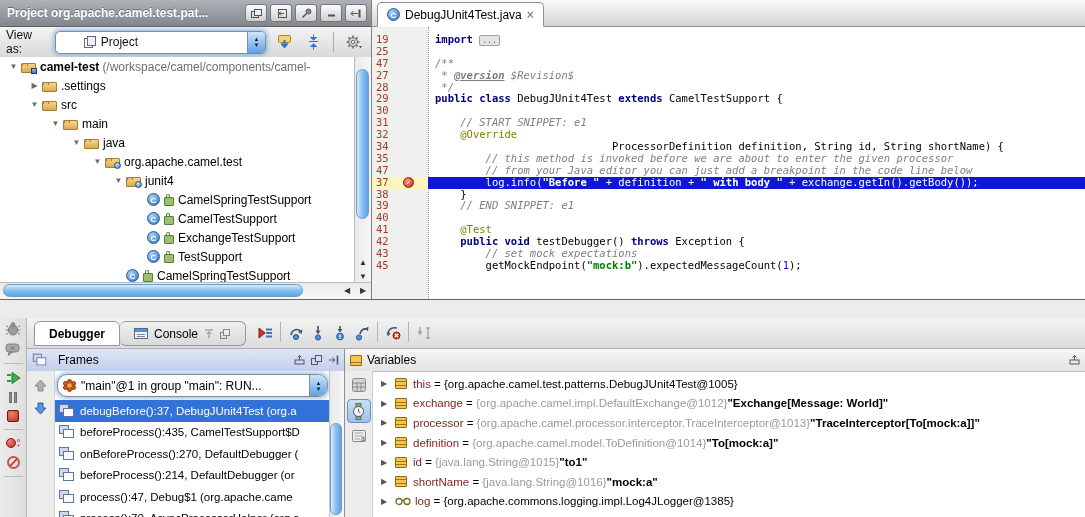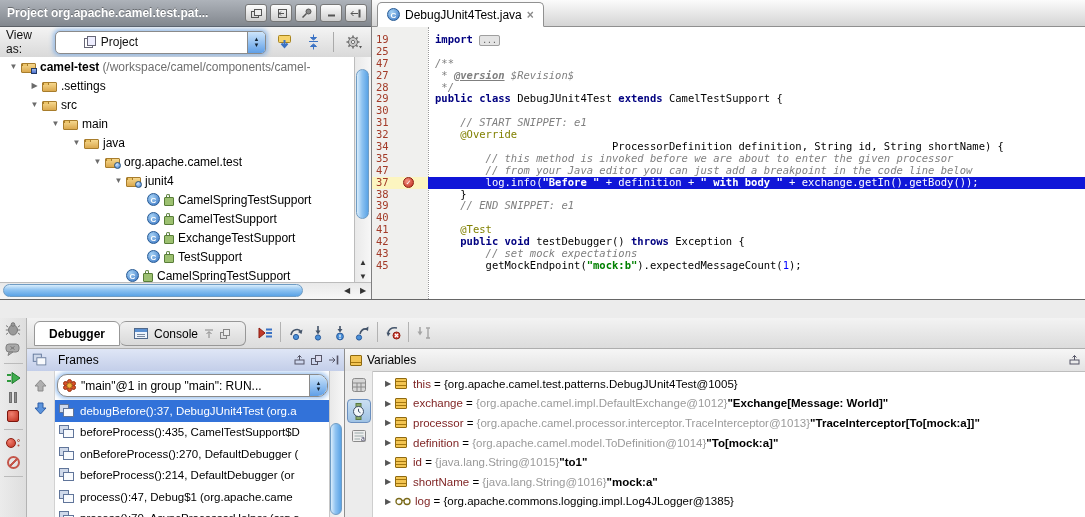--- a/index.html
+++ b/index.html
@@ -103,21 +103,21 @@
   .frow{height:21.5px;display:flex;align-items:center;font-size:11.5px;white-space:nowrap;overflow:hidden;padding-left:4px;color:#000;}
   .frow.sel{background:#3272d9;color:#fff;}
   .ficon{width:16px;height:14px;position:relative;margin-right:5px;flex:none;}
   .ficon::before{content:'';position:absolute;left:0;top:0;width:10px;height:9px;background:#cfd9ea;border:1px solid #60759a;box-sizing:border-box;}
   .ficon::after{content:'';position:absolute;left:4px;top:4px;width:11px;height:9px;background:#f8fafd;border:1px solid #60759a;box-sizing:border-box;}
   .fpkg{margin-left:3px;}
   #frames-vscroll{position:absolute;right:0;top:22px;width:14px;bottom:0;background:linear-gradient(90deg,#e9e9e9,#f7f7f7);border-left:1px solid #c6c6c6;}
   #frames-vscroll .vpill{left:0;width:12px;top:52px;bottom:2px;}
 
   
-  #vars{position:absolute;left:345px;top:49px;right:0;bottom:0;background:#fff;text-align:center;}
+  #vars{position:absolute;left:345px;top:49px;right:0;bottom:0;background:#fff;}
   #vars-header{background:linear-gradient(#f6f6f6,#e3e3e3);border-bottom:1px solid #bdbdbd;}
   #vars-toolbar{position:absolute;left:0;top:22px;bottom:0;width:28px;background:#ececec;border-right:1px solid #cecece;display:flex;flex-direction:column;align-items:center;padding-top:6px;gap:6px;box-sizing:border-box;}
   .vt-sel{width:24px;height:24px;border-radius:4px;background:linear-gradient(#cadff2,#9fc2e4);border:1px solid #6a8fbf;display:flex;align-items:center;justify-content:center;box-sizing:border-box;}
   #vars-body{position:absolute;left:28px;top:22px;right:0;bottom:0;overflow:hidden;padding-top:3px;}
   .vrow{height:19.6px;display:flex;align-items:center;font-size:11.5px;white-space:nowrap;overflow:hidden;padding-left:8px;color:#000;}
   .varrow{width:14px;font-size:8px;color:#555;flex:none;}
   .vicon{width:12px;height:11px;background:repeating-linear-gradient(#f2c452 0 2.5px,#a5770f 2.5px 3.5px);border:1px solid #8f6a10;border-radius:1px;margin-right:6px;flex:none;box-sizing:border-box;}
   .vname{color:#7c1f1f;}
   .vtype{color:#000;}
   .vtype.gray{color:#9a9a9a;}

